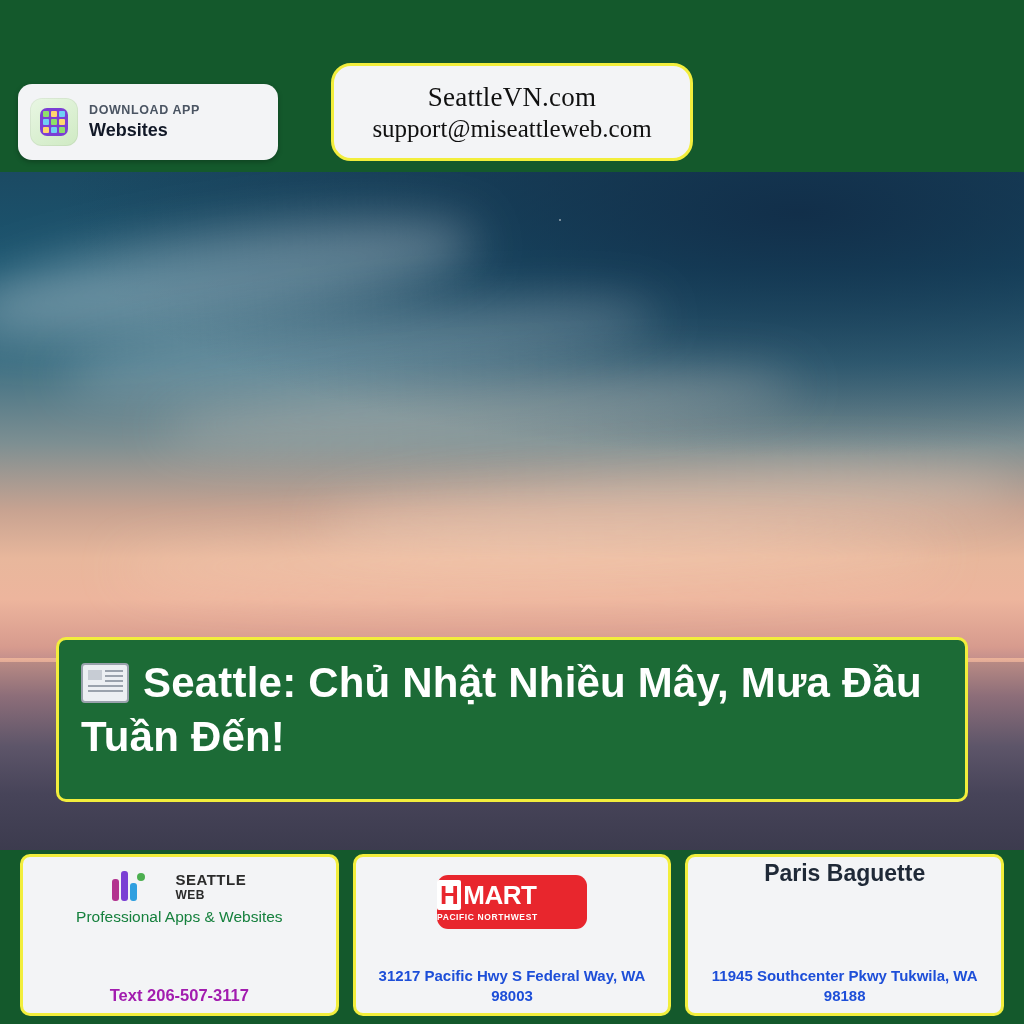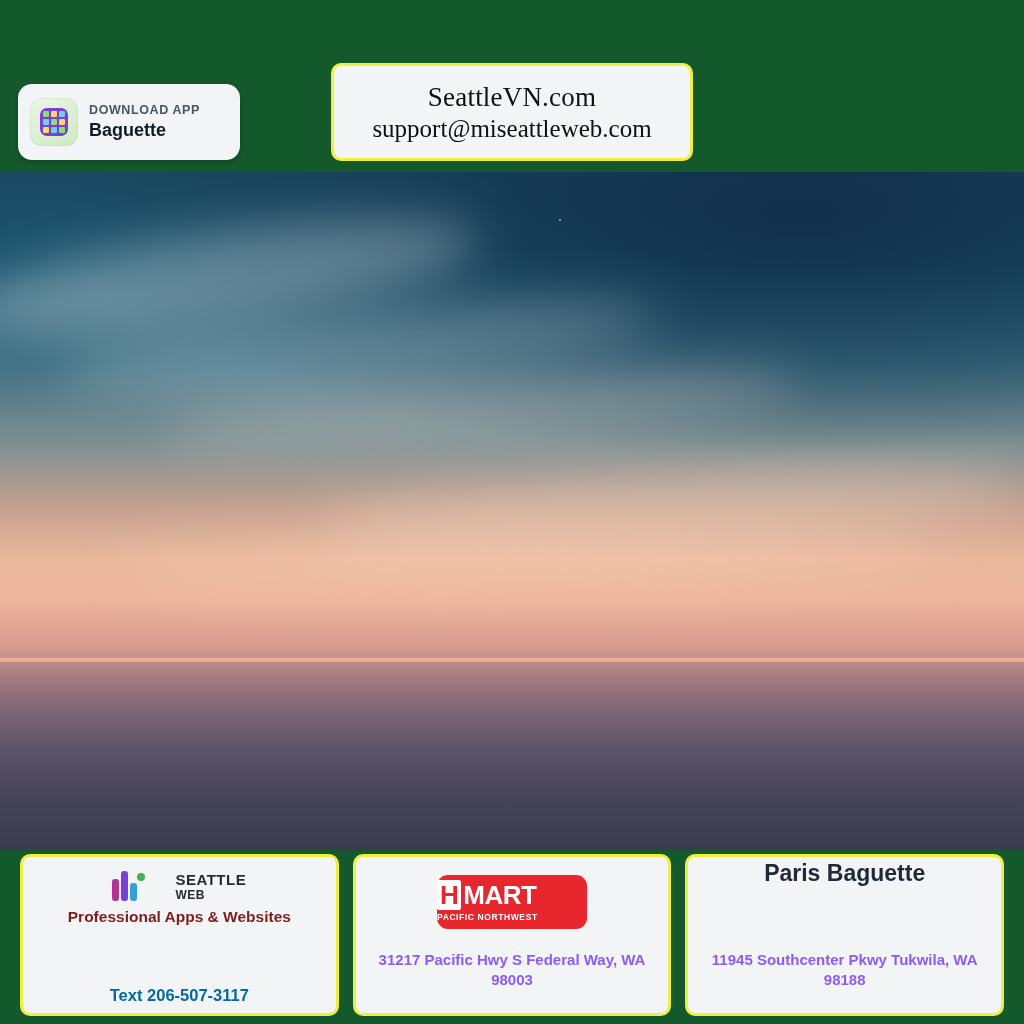--- a/index.html
+++ b/index.html
@@ -25,21 +25,21 @@
   .header {
     position: absolute;
     left: 0; top: 0;
     width: 1024px; height: 172px;
     background: #14592c;
     z-index: 5;
   }
   .app-badge {
     position: absolute;
     left: 18px; top: 84px;
-    width: 222px; height: 76px;
+    width: 260px; height: 76px;
     background: #f3f4f6;
     border-radius: 14px;
     display: flex;
     align-items: center;
     padding: 10px 12px;
     box-sizing: border-box;
     box-shadow: 0 2px 5px rgba(0,0,0,.25);
   }
   .app-icon {
     width: 48px; height: 48px;
@@ -80,21 +80,21 @@
     color: #111827;
     margin-top: 3px;
   }
 
   .contact-box {
     position: absolute;
     left: 331px; top: 63px;
     width: 362px; height: 98px;
     background: #f3f4f6;
     border: 3px solid #f2ee3c;
-    border-radius: 10px;
+    border-radius: 20px;
     display: flex;
     flex-direction: column;
     align-items: center;
     justify-content: center;
     box-sizing: border-box;
   }
   .contact-site {
     font-family: "Liberation Serif", serif;
     font-size: 27px;
     color: #101010;
@@ -248,40 +248,40 @@
   .sp-title {
     font-size: 23px;
     font-weight: bold;
     color: #1f2937;
     text-align: right;
     line-height: 1.12;
     margin-top: -4px;
   }
   .sp-sub {
     font-size: 15.5px;
-    font-weight: bold;
-    color: #7f1d1d;
+    font-weight: normal;
+    color: #15803d;
     text-align: center;
     line-height: 1.28;
     margin-top: 6px;
   }
   .sp-addr {
     font-size: 15px;
     font-weight: bold;
-    color: #8b5cf6;
+    color: #1d4ed8;
     text-align: center;
     line-height: 1.3;
     margin-top: auto;
-    margin-bottom: 18px;
+    margin-bottom: 2px;
   }
   .sp-addr.small { font-size: 13.5px; }
   .sp-phone {
     font-size: 16.5px;
     font-weight: bold;
-    color: #0369a1;
+    color: #a21caf;
     text-align: center;
     margin-top: auto;
     margin-bottom: 2px;
   }
 
   
   .swlogo { display: flex; align-items: center; margin-top: 6px; gap: 22px; }
   .swmark {
     width: 34px; height: 30px;
     margin-right: 7px;
@@ -351,21 +351,21 @@
           <i class="c"></i>
             <i></i>
             <i class="b"></i>
           <i class="b"></i>
             <i class="c"></i>
             <i></i>
         </div>
       </div>
       <div class="app-text">
         <div class="small">DOWNLOAD APP</div>
-        <div class="big">Baguette</div>
+        <div class="big">Websites</div>
       </div>
     </div>
 
     <div class="contact-box">
       <div class="contact-site">SeattleVN.com</div>
       <div class="contact-email">support@miseattleweb.com</div>
     </div>
 
   </div>
 
@@ -374,20 +374,25 @@
     <div class="stars"></div>
     <div class="cloud-wisp w1"></div>
     <div class="cloud-wisp w2"></div>
     <div class="cloud-wisp w3"></div>
     <div class="cloud-wisp w4"></div>
     <div class="cloud-wisp w5"></div>
     <div class="sea-glow"></div>
     <div class="sea"></div>
   </div>
 
+  <div class="headline">
+    <div class="headline-text">
+      <span class="news-icon"></span><span>Seattle: Chủ Nhật Nhiều Mây, Mưa Đầu Tuần Đến!</span>
+    </div>
+  </div>
 
   <div class="sponsors">
 
     <div class="sponsor">
       <div class="swlogo">
         <div class="swmark">
           <span class="bar b1"></span>
             <span class="bar b2"></span>
             <span class="bar b3"></span>
             <span class="dot"></span>

